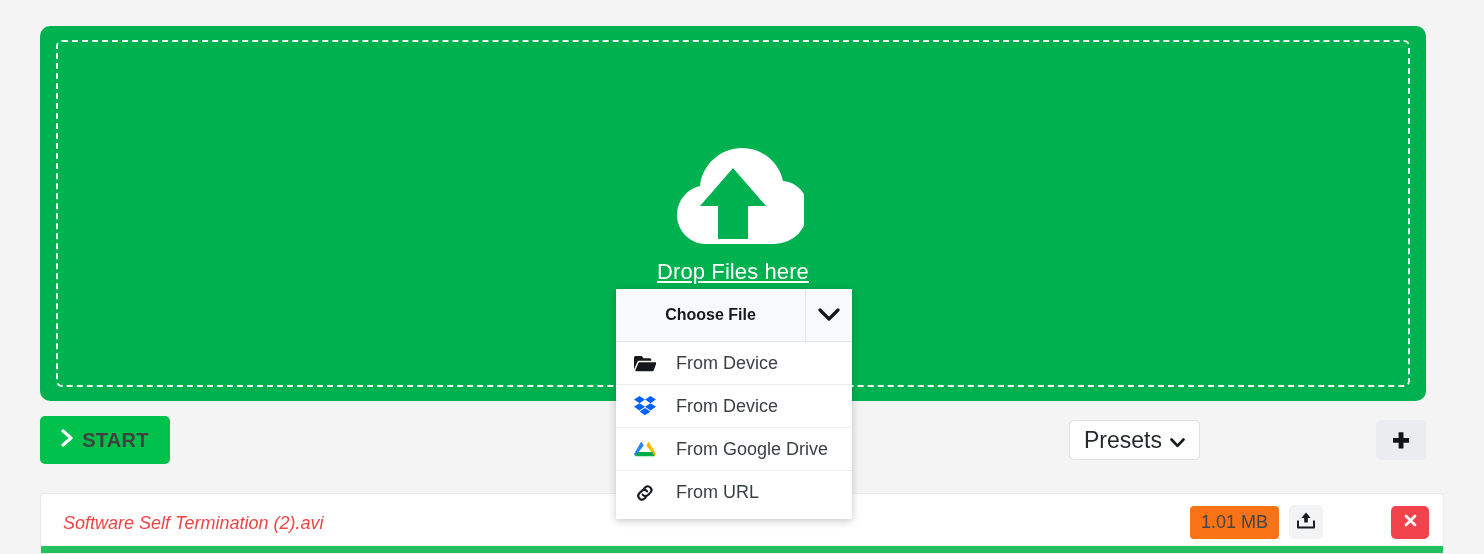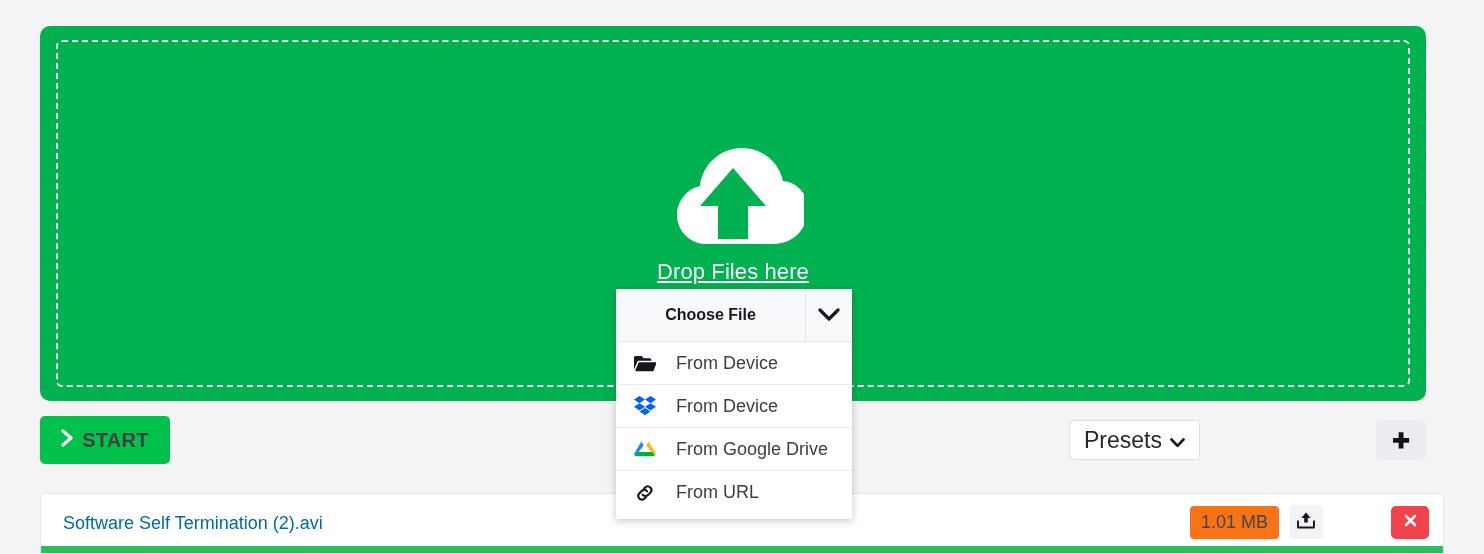--- a/index.html
+++ b/index.html
@@ -211,21 +211,22 @@
     border: 1px solid #e8eaed;
     border-radius: 4px 4px 0 0;
     overflow: hidden;
   }
 
   .file-name {
     position: absolute;
     left: 22px;
     top: 19px;
     font-size: 18px;
-    color: #0369a1;
+    color: #ef4444;
+    font-style: italic;
   }
 
   .file-right {
     position: absolute;
     right: 14px;
     top: 11px;
     display: flex;
     align-items: center;
     gap: 10px;
   }

